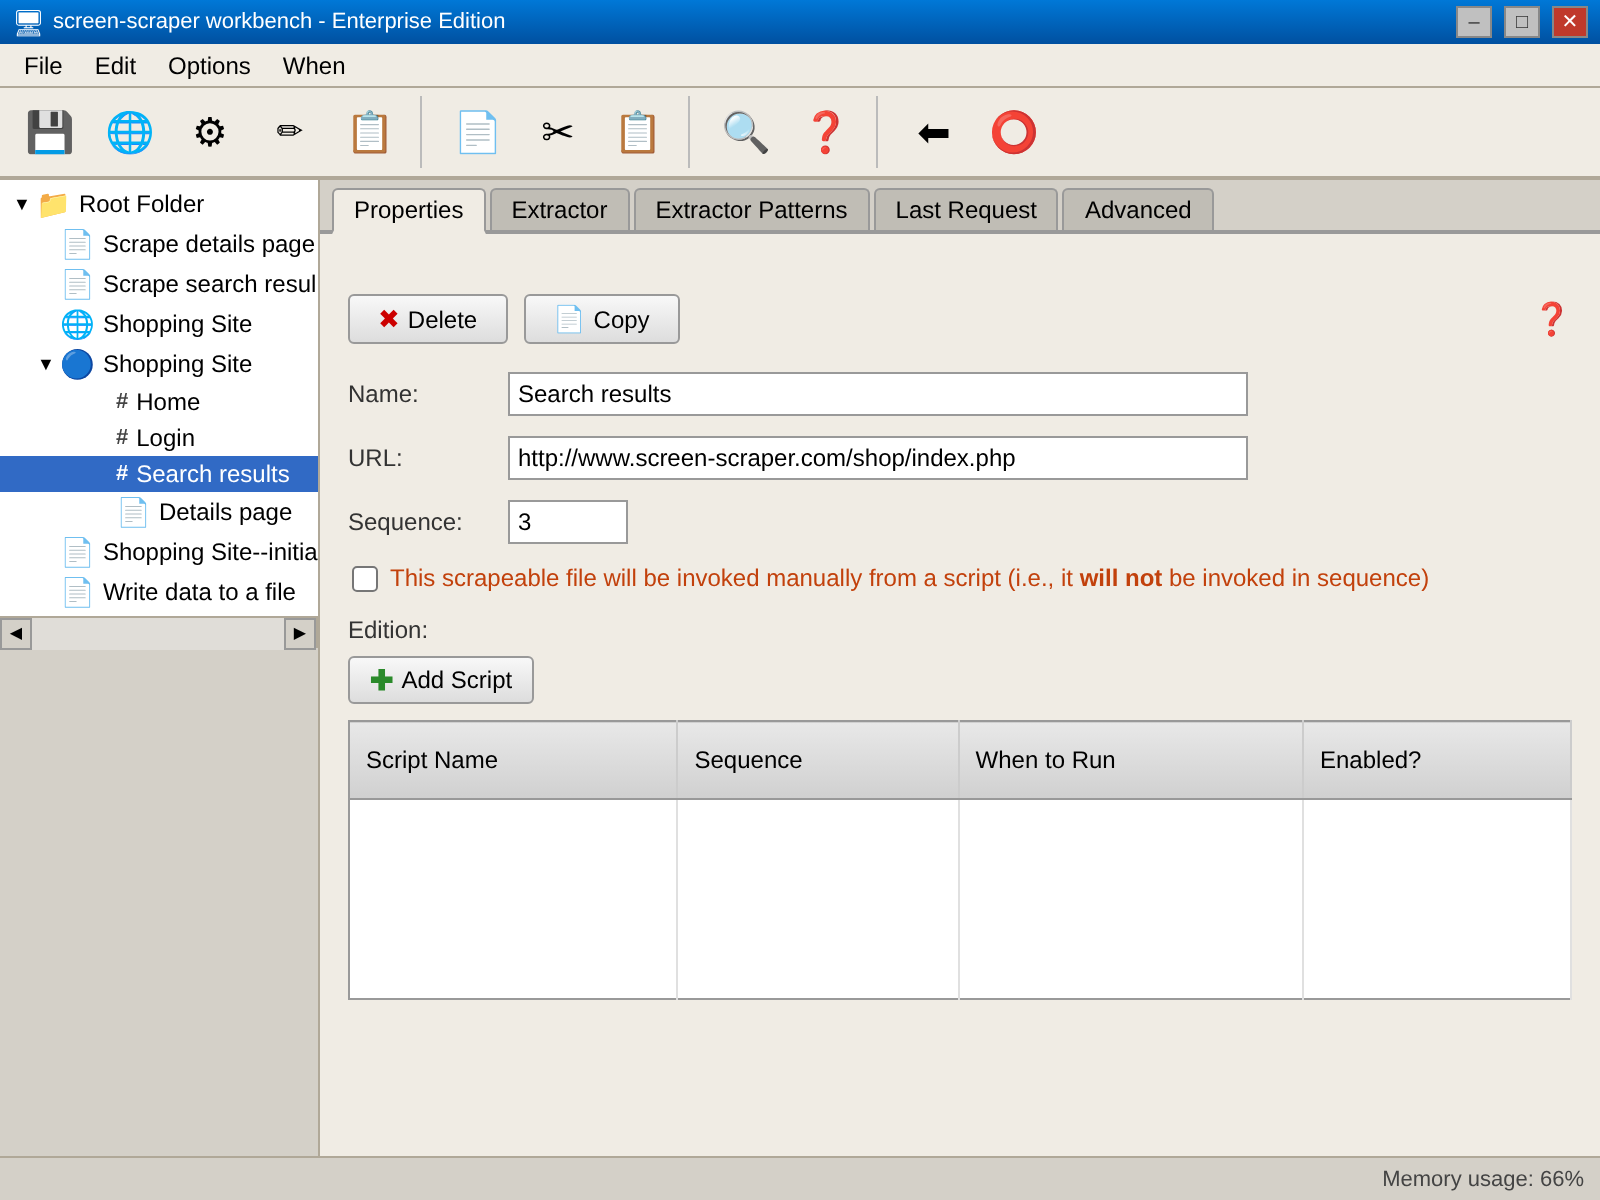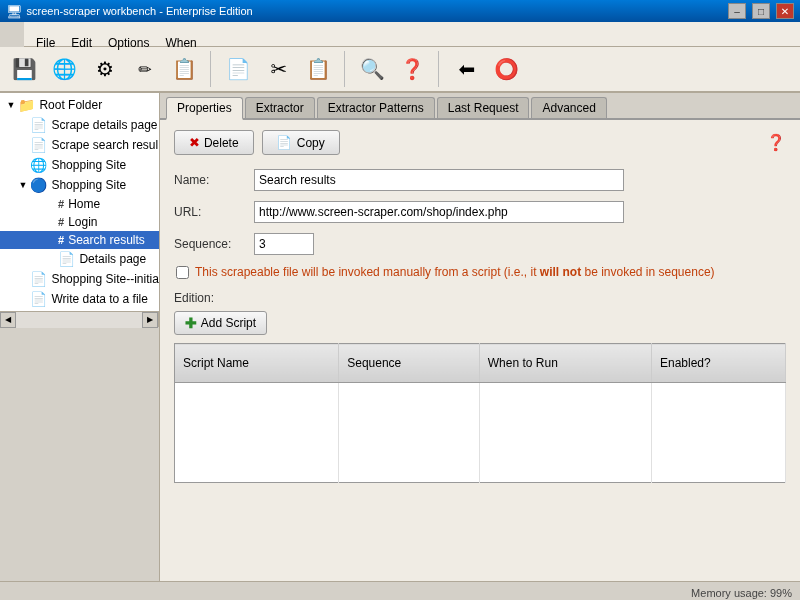--- a/index.html
+++ b/index.html
@@ -33,23 +33,23 @@
       font-size: 10px; cursor: pointer; color: #333;
       margin-left: 2px;
     }
     #title-bar .win-btn.close-btn { background: #c0392b; color: white; }
 
     
     #menu-bar {
       background: #f0ece4;
       height: 22px;
       display: flex;
-      padding: 12px 4px;
+      align-items: center;
+      padding: 0 4px;
       border-bottom: 1px solid #b0a898;
-      margin-left: 24px;
     }
     .menu-item {
       padding: 2px 8px;
       cursor: pointer;
       font-size: 12px;
     }
 
     
     #toolbar {
       background: #f0ece4;
@@ -98,20 +98,21 @@
     .tree-item .expand { width: 14px; flex-shrink: 0; text-align: center; font-size: 9px; }
     .indent-1 { padding-left: 16px; }
     .indent-3 { padding-left: 44px; }
 
     
     #right-panel {
       flex: 1;
       background: #f0ece4;
       display: flex;
       flex-direction: column;
+      gap: 20px;
     }
 
     
     #tabs {
       display: flex;
       padding: 4px 6px 0;
       background: #d4d0c8;
       border-bottom: 2px solid #999;
     }
     .tab {
@@ -474,14 +475,14 @@
             <td></td>
           </tr>
         </tbody>
       </table>
 
     </div>
   </div>
 </div>
 
 <div id="status-bar">
-  <span>Memory usage: 99%</span>
+  <span>Memory usage: 66%</span>
 </div>
 
 </body></html>

